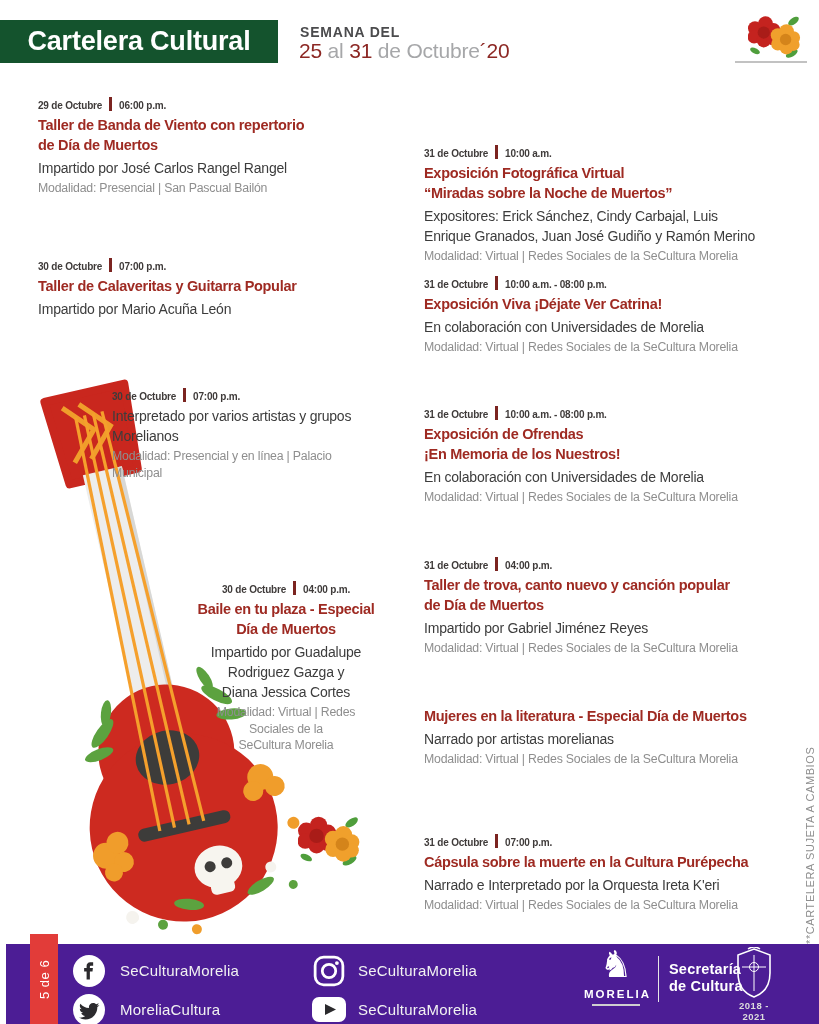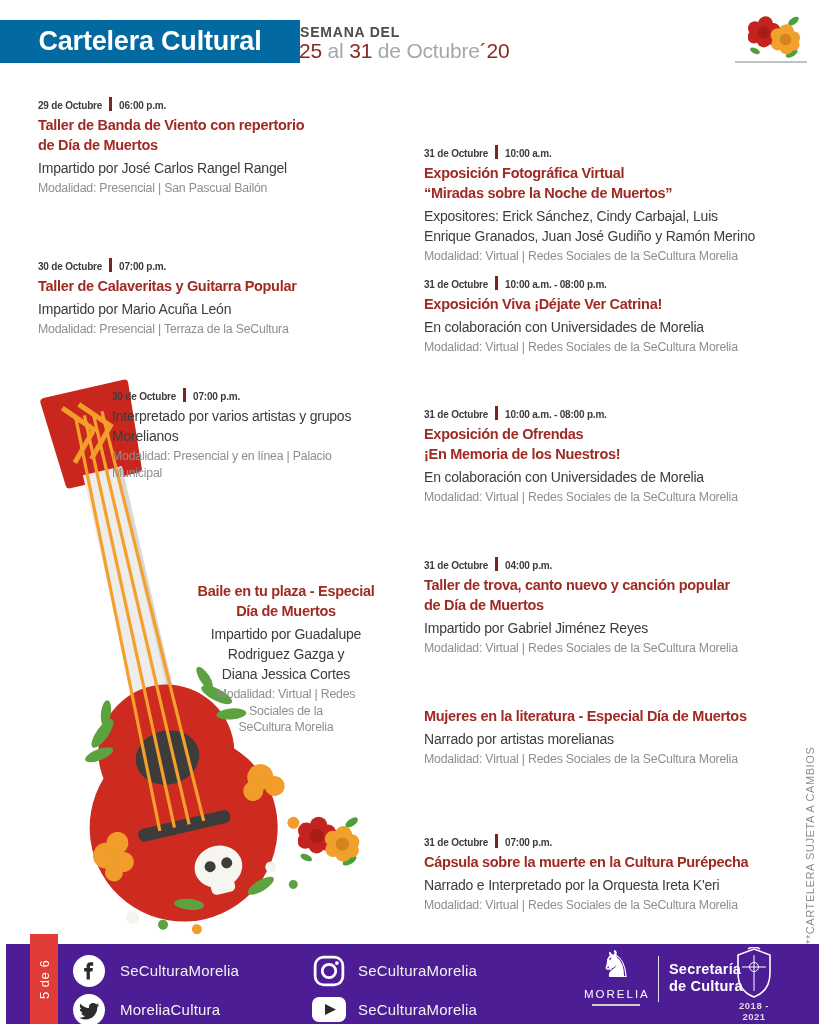--- a/index.html
+++ b/index.html
@@ -1,19 +1,19 @@
 <!DOCTYPE html>
 <html><head>
 <meta charset="utf-8">
 <style>
   html,body{margin:0;padding:0;background:#ffffff;}
   .page{position:relative;width:819px;height:1024px;background:#fff;overflow:hidden;
         font-family:"Liberation Sans","DejaVu Sans",sans-serif;}
   
-  .banner{position:absolute;left:0;top:20px;width:300px;height:43px;background:#0369a1;
+  .banner{position:absolute;left:0;top:20px;width:278px;height:43px;background:#14532d;
           color:#fff;font-weight:bold;font-size:27px;letter-spacing:-0.2px;
           display:flex;align-items:center;justify-content:center;}
   .week-label{position:absolute;left:300px;top:24px;color:#4b4b4d;font-size:14px;
               font-weight:bold;letter-spacing:0.8px;}
   .week-range{position:absolute;left:299px;top:39px;font-size:21px;font-weight:normal;letter-spacing:-0.2px;}
   .week-range .red{color:#8c2723;} .week-range .gray{color:#a6a7a9;}
   .flower-underline{position:absolute;left:735px;top:61px;width:72px;height:2px;background:#c2c2c2;}
   
   .event{position:absolute;}
   .ev-date{font-size:10px;font-weight:bold;color:#3f3b3a;letter-spacing:-0.2px;margin-bottom:4px;}
@@ -30,21 +30,21 @@
   
   .footer{position:absolute;left:6px;right:0;top:944px;bottom:0;background:#4c1d95;}
   .page-vert{position:absolute;left:30px;top:934px;width:28px;height:90px;background:#e23c39;
              writing-mode:vertical-rl;transform:rotate(180deg);color:#fff;font-size:13px;
              display:flex;align-items:center;justify-content:center;letter-spacing:0.5px;}
   .soc-icon{position:absolute;width:34px;height:34px;}
   .soc-label{position:absolute;color:#f2f2f2;font-size:15px;letter-spacing:0.2px;}
   .morelia-statue{position:absolute;left:578px;top:0px;width:64px;text-align:center;
                   font-family:"DejaVu Sans",sans-serif;font-size:37px;color:#fff;line-height:42px;}
   .morelia-label{position:absolute;left:578px;top:44px;width:64px;text-align:center;color:#fff;
-                 font-size:11.5px;font-weight:normal;letter-spacing:2px;}
+                 font-size:11.5px;font-weight:bold;letter-spacing:2px;}
   .morelia-subbar{position:absolute;left:586px;top:60px;width:48px;height:2px;background:#cfcfcf;}
   .footer-divider{position:absolute;left:652px;top:12px;width:1px;height:46px;background:#e6e6e6;}
   .secretaria{position:absolute;left:663px;top:17px;color:#fff;font-size:14.5px;font-weight:bold;
               line-height:17px;white-space:pre-line;letter-spacing:0.2px;}
   .crest{position:absolute;left:728px;top:3px;}
   .crest-years{position:absolute;left:720px;top:56px;width:56px;text-align:center;color:#dcdcdc;
                font-size:9.5px;font-weight:bold;letter-spacing:0.5px;}
 </style>
 </head>
 <body>
@@ -186,32 +186,32 @@
     <div class="ev-title">Taller de Banda de Viento con repertorio
 de Día de Muertos</div>
     <div class="ev-detail">Impartido por José Carlos Rangel Rangel</div>
     <div class="ev-mod">Modalidad: Presencial | San Pascual Bailón</div>
   </div>
 
   <div class="event" style="left:38px;top:258px;">
     <div class="ev-date"><span>30 de Octubre</span><span class="pipe"></span><span>07:00 p.m.</span></div>
     <div class="ev-title">Taller de Calaveritas y Guitarra Popular</div>
     <div class="ev-detail">Impartido por Mario Acuña León</div>
-    <div class="ev-mod">Modalidad: Presencial | Terraza de la SeCultura</div>
   </div>
 
   <div class="event" style="left:112px;top:388px;">
     <div class="ev-date"><span>30 de Octubre</span><span class="pipe"></span><span>07:00 p.m.</span></div>
     <div class="ev-detail">Interpretado por varios artistas y grupos
 Morelianos</div>
     <div class="ev-mod">Modalidad: Presencial y en línea | Palacio
 Municipal</div>
   </div>
 
   <div class="event center" style="left:155px;top:581px;width:262px;">
+    <div class="ev-date"><span>30 de Octubre</span><span class="pipe"></span><span>04:00 p.m.</span></div>
     <div class="ev-title">Baile en tu plaza - Especial
 Día de Muertos</div>
     <div class="ev-detail">Impartido por Guadalupe
 Rodriguez Gazga y
 Diana Jessica Cortes</div>
     <div class="ev-mod">Modalidad: Virtual | Redes
 Sociales de la
 SeCultura Morelia</div>
   </div>
 

